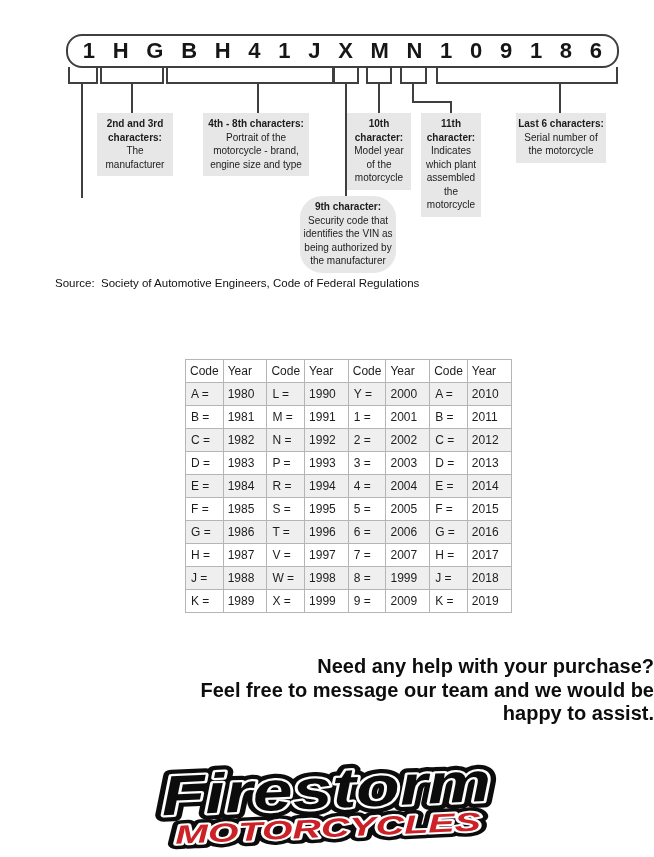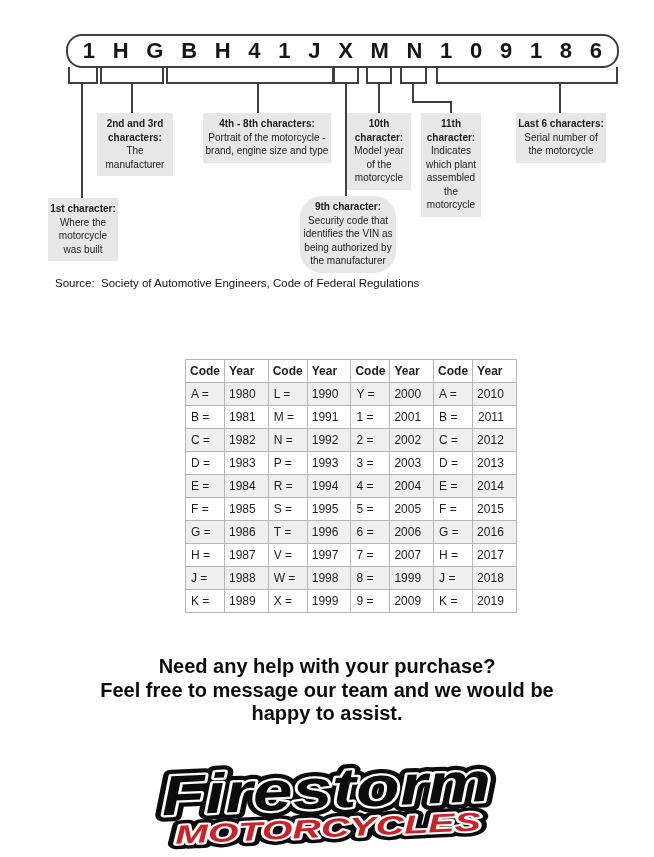--- a/index.html
+++ b/index.html
@@ -74,33 +74,33 @@
     font-size: 12px;
     color: #1d1d1d;
   }
   .year-table th, .year-table td {
     border: 1px solid #b5b5b5;
     height: 23px;
     padding: 2px 4px;
     vertical-align: middle;
     background: #fff;
   }
-  .year-table th { font-weight: bold; text-align: left; padding-left: 4px; }
+  .year-table th { font-weight: normal; text-align: left; padding-left: 4px; }
   .year-table td.code-cell { width: 34px; text-align: left; padding-left: 5px; }
-  .year-table td.year-cell { width: 39px; text-align: right; padding-right: 12px; }
+  .year-table td.year-cell { width: 39px; padding-right: 12px; }
   .year-table th.code-col { width: 34px; }
   .year-table th.year-col { width: 39px; }
   .year-table tbody tr:nth-child(odd) td { background: #efefef; }
 
   
   .help-block {
     position: absolute;
     left: 0; top: 655px;
     width: 654px;
-    text-align: center;
+    text-align: right;
     font-size: 20px;
     font-weight: bold;
     line-height: 23.5px;
     color: #0d0d0d;
   }
 
   
   .logo-wrap {
     position: absolute;
     left: 50%; top: 758px;
@@ -144,29 +144,25 @@
   <div class="stem" style="left:81px;top:84px;height:114px;"></div>
   <div class="stem" style="left:131px;top:84px;height:29px;"></div>
   <div class="stem" style="left:257px;top:84px;height:29px;"></div>
   <div class="stem" style="left:345px;top:84px;height:112px;"></div>
   <div class="stem" style="left:378px;top:84px;height:29px;"></div>
   <div class="stem" style="left:412px;top:84px;height:19px;"></div>
   <div class="hline" style="left:412px;top:101px;width:40px;"></div>
   <div class="stem" style="left:450px;top:101px;height:12px;"></div>
   <div class="stem" style="left:559px;top:84px;height:29px;"></div>
 
-  <div class="gbox" style="left:48px;top:198px;width:70px;">
-    <div class="gbox-title">1st character:</div>
-    <div class="gbox-desc">Where the motorcycle was built</div>
-  </div>
   <div class="gbox" style="left:97px;top:113px;width:76px;">
     <div class="gbox-title">2nd and 3rd characters:</div>
     <div class="gbox-desc">The manufacturer</div>
   </div>
-  <div class="gbox" style="left:203px;top:113px;width:128px;">
+  <div class="gbox" style="left:203px;top:113px;width:106px;">
     <div class="gbox-title">4th - 8th characters:</div>
     <div class="gbox-desc">Portrait of the motorcycle - brand, engine size and type</div>
   </div>
   <div class="gbox" style="left:300px;top:196px;width:96px;border-radius:22px;">
     <div class="gbox-title">9th character:</div>
     <div class="gbox-desc">Security code that identifies the VIN as being authorized by the manufacturer</div>
   </div>
   <div class="gbox" style="left:347px;top:113px;width:64px;">
     <div class="gbox-title">10th character:</div>
     <div class="gbox-desc">Model year of the motorcycle</div>

